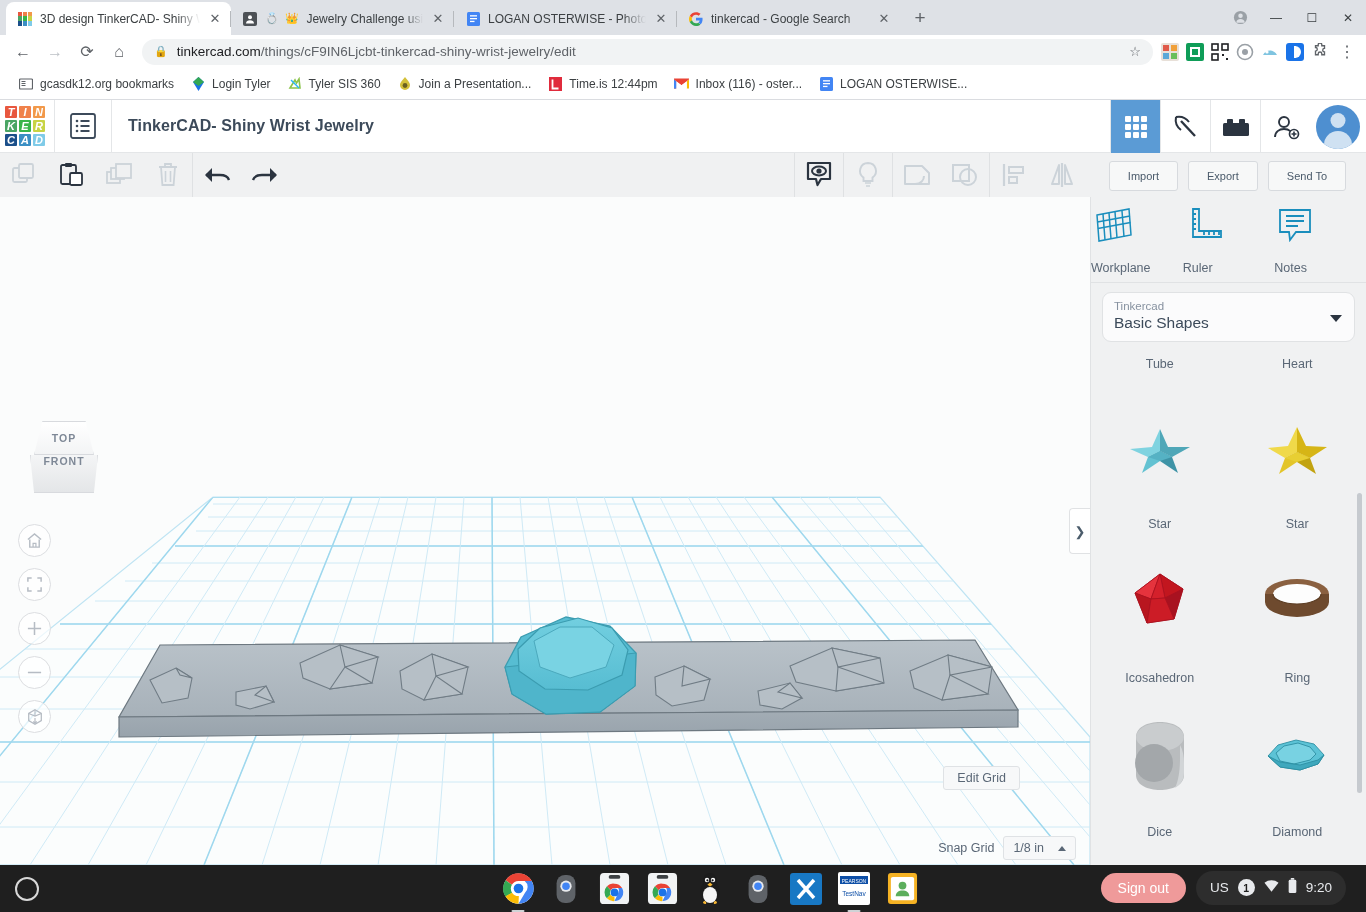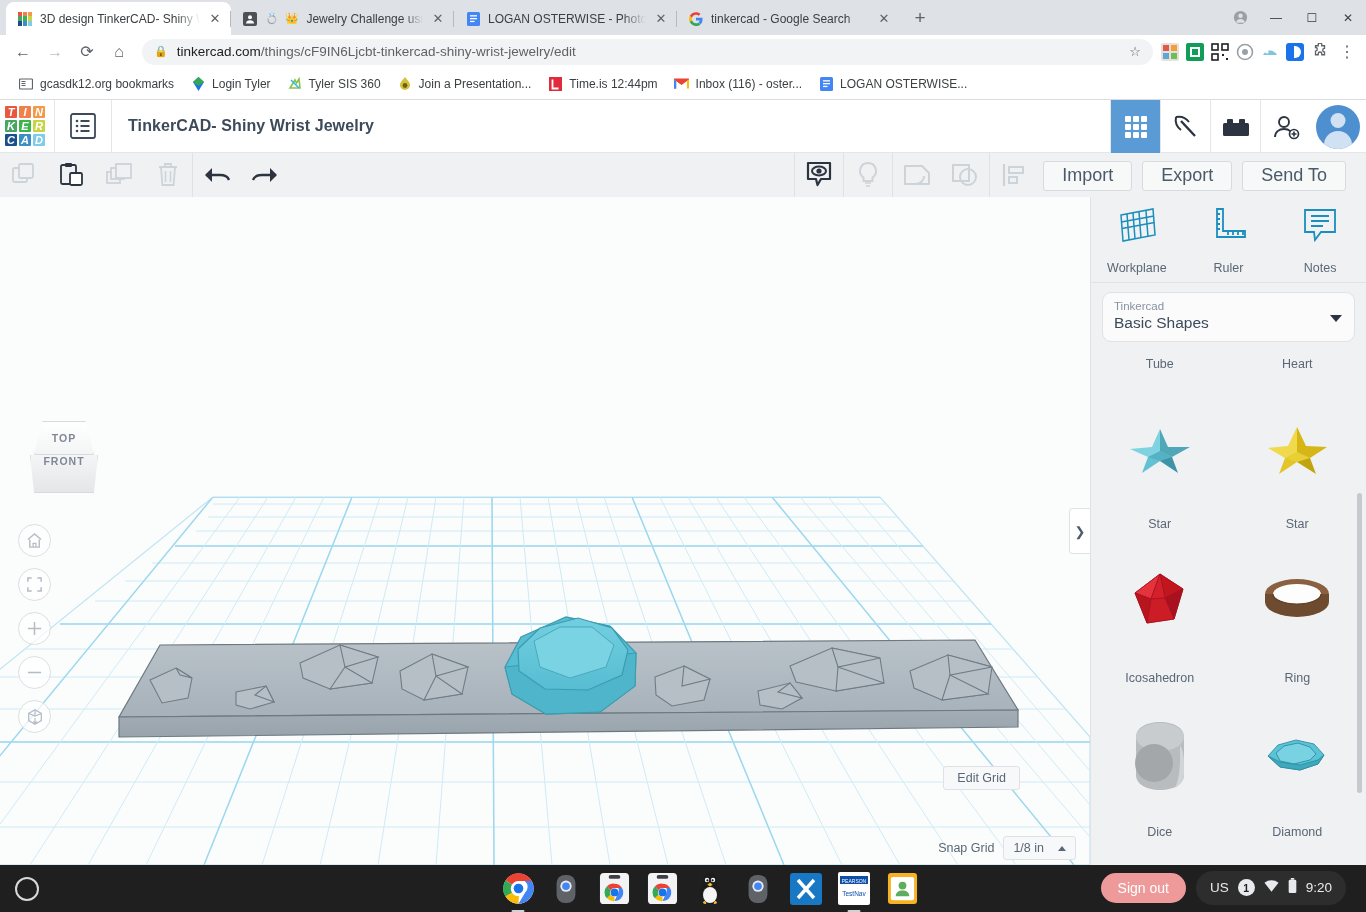--- a/index.html
+++ b/index.html
@@ -109,21 +109,21 @@
   
   .tc-toolbar{
     height:45px; background:#f0f1f2; display:flex; align-items:center;
     position:relative; border-bottom:1px solid #e0e2e4;
   }
   .tb-ic{ width:48px; height:45px; display:flex; align-items:center; justify-content:center; }
   .tb-sep{ width:1px; height:45px; background:#dfe1e3; }
   .tb-right{ position:absolute; right:8px; top:0; height:45px; display:flex;
       align-items:center; gap:6px; }
   .tb-btn{ height:30px; padding:0 18px; background:#f7f8f8; border:1px solid #d7dade;
-      border-radius:3px; font-size:18px; color:#4a5a6a;
+      border-radius:3px; font-size:11px; color:#4a5a6a;
       display:flex; align-items:center; }
 
   
   .main{ position:absolute; left:0; top:197px; right:0; bottom:47px; display:flex; }
   .canvas{ position:relative; flex:1; background:#fbfcfc; overflow:hidden; }
 
   
   .viewcube{ position:absolute; left:26px; top:224px; width:75px; height:72px; }
   .vc-top{ position:absolute; left:8px; top:0; width:60px; height:34px;
      background:linear-gradient(#ffffff,#f3f4f5);
@@ -161,21 +161,21 @@
   .panel-toggle{ position:absolute; right:0; top:311px; width:21px; height:46px;
      background:#fff; border:1px solid #e0e2e4; border-right:none;
      border-radius:4px 0 0 4px; display:flex; align-items:center;
      justify-content:center; font-size:13px; color:#4b5c6b; z-index:5; }
 
   
   .sidebar{ width:276px; background:#f0f1f2; border-left:1px solid #e0e2e4;
      display:flex; flex-direction:column; position:relative; }
   .sb-tools{ height:86px; display:flex; align-items:center;
      border-bottom:1px solid #e0e2e4; }
-  .sb-tool{ flex:1; display:flex; flex-direction:column; align-items:center; gap:10px; }
+  .sb-tool{ flex:1; display:flex; flex-direction:column; align-items:flex-start; gap:10px; }
   .sb-tool-lbl{ font-size:12.5px; color:#5a6776; }
   .sb-select-wrap{ padding:9px 11px 11px; }
   .sb-select{ background:#fbfbfc; border:1px solid #e0e2e4; border-radius:9px;
      padding:7px 11px 9px; position:relative; }
   .sb-cat{ font-size:11.5px; color:#8792a0; margin-bottom:2px; }
   .sb-val{ font-size:15.5px; color:#3c4a5a; }
   .sb-caret{ position:absolute; right:12px; top:50%; margin-top:-2px;
      width:0;height:0;border-left:6px solid transparent;
      border-right:6px solid transparent;border-top:7px solid #2b3440; }
   .shapes{ flex:1; overflow:hidden; position:relative; }

